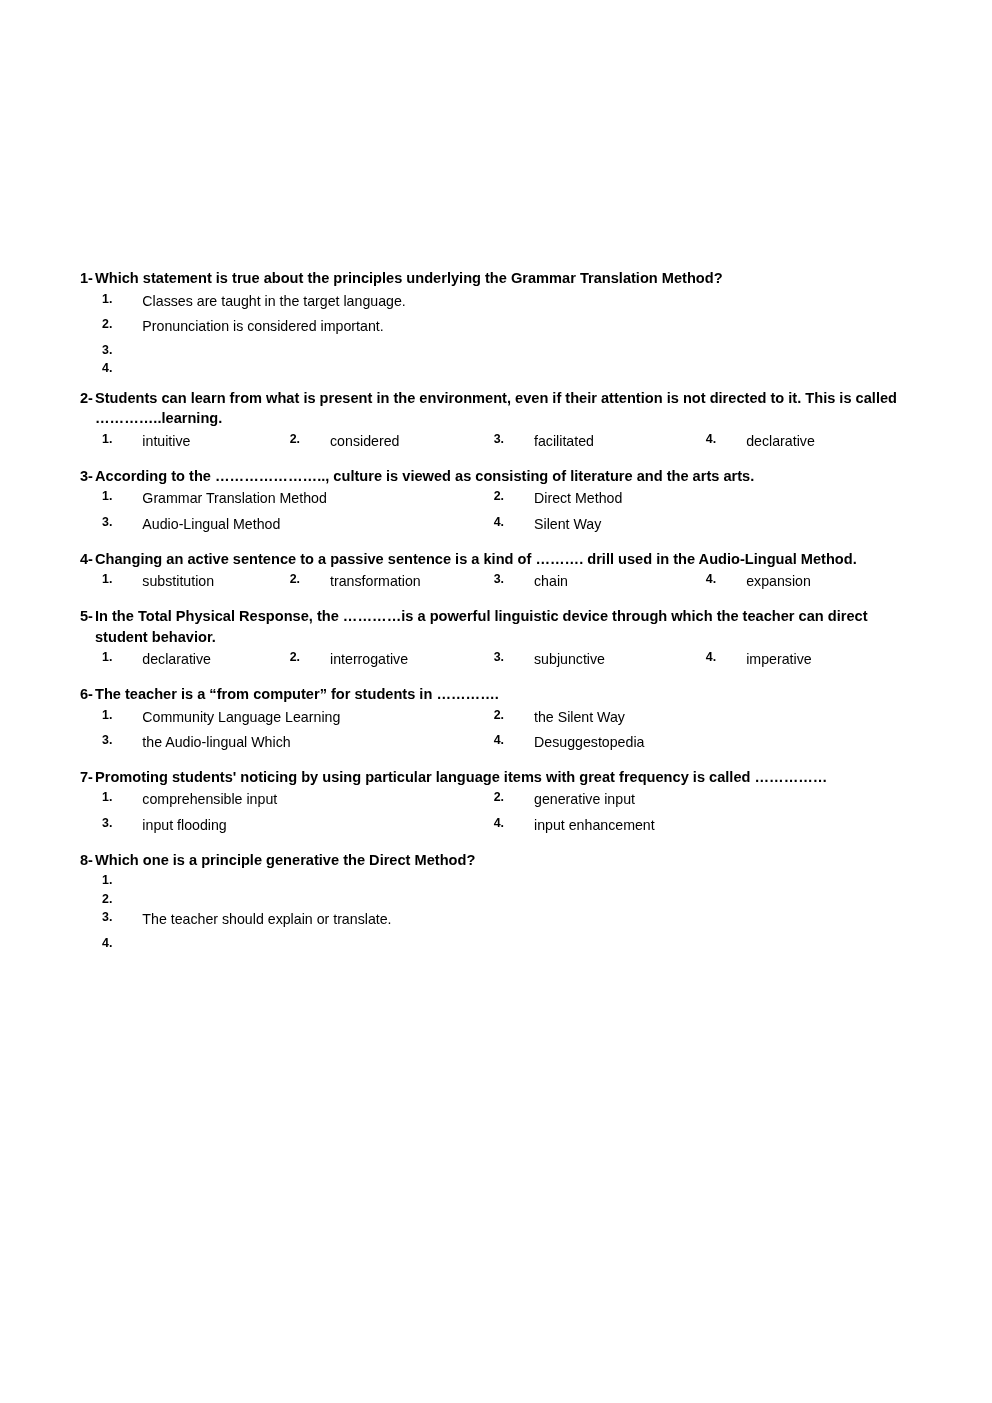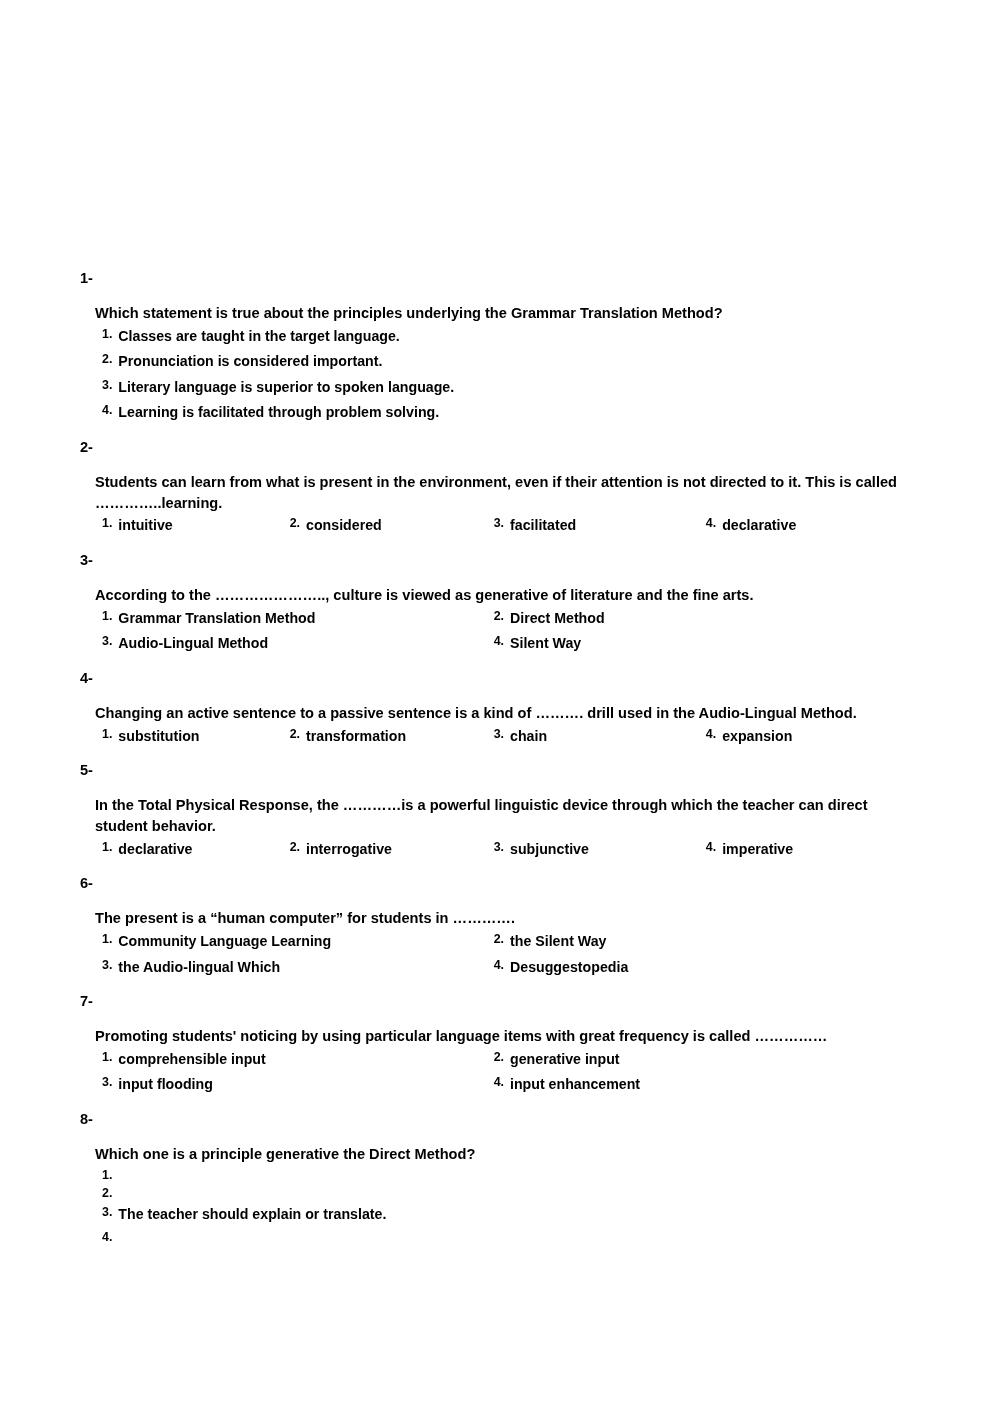--- a/index.html
+++ b/index.html
@@ -31,21 +31,20 @@
     font-size: 14.6px;
     line-height: 1.42;
   }
   .q-num {
     flex: 0 0 auto;
     padding-right: 2px;
     white-space: nowrap;
   }
   .q-text {
     flex: 1 1 auto;
-    margin-top: 35px;
   }
   .options {
     margin-top: 2px;
     padding-left: 22px;
   }
   .opt-row {
     display: flex;
     align-items: flex-start;
   }
   .opt {
@@ -58,21 +57,22 @@
   }
   .opt-num {
     font-weight: bold;
     font-size: 12.4px;
     line-height: 1;
     padding-top: 2px;
     padding-right: 6px;
     white-space: nowrap;
   }
   .opt-text {
-    font-weight: bold;
+    font-weight: normal;
+    margin-left: 24px;
   }
   
   .cols-1 .opt { width: 100%; }
   .cols-2 .opt { width: 50%; }
   .cols-4 .opt { width: 25%; }
   .cols-4 .opt:nth-child(1) { width: 23%; }
   .cols-4 .opt:nth-child(2) { width: 25%; }
   .cols-4 .opt:nth-child(3) { width: 26%; }
   .cols-2 .opt:nth-child(odd) { width: 48%; }
 </style>
@@ -95,27 +95,25 @@
           </div>
           <div class="opt-row">
             <div class="opt">
               <span class="opt-num">2.</span>
               <span class="opt-text">Pronunciation is considered important.</span>
             </div>
           </div>
           <div class="opt-row">
             <div class="opt">
               <span class="opt-num">3.</span>
-              <span class="opt-text">Literary language is superior to spoken language.</span>
-            </div>
-          </div>
-          <div class="opt-row">
-            <div class="opt">
-              <span class="opt-num">4.</span>
-              <span class="opt-text">Learning is facilitated through problem solving.</span>
+            </div>
+          </div>
+          <div class="opt-row">
+            <div class="opt">
+              <span class="opt-num">4.</span>
             </div>
           </div>
         </div>
       </div>
       <div class="question-block">
         <div class="q-line">
           <span class="q-num">2-</span>
           <span class="q-text">Students can learn from what is present in the environment, even if their attention is not directed to it. This is called …………..learning.</span>
         </div>
         <div class="options cols-4">
@@ -135,21 +133,21 @@
             <div class="opt">
               <span class="opt-num">4.</span>
               <span class="opt-text">declarative</span>
             </div>
           </div>
         </div>
       </div>
       <div class="question-block">
         <div class="q-line">
           <span class="q-num">3-</span>
-          <span class="q-text">According to the ………………….., culture is viewed as generative of literature and the fine arts.</span>
+          <span class="q-text">According to the ………………….., culture is viewed as consisting of literature and the arts arts.</span>
         </div>
         <div class="options cols-2">
           <div class="opt-row">
             <div class="opt">
               <span class="opt-num">1.</span>
               <span class="opt-text">Grammar Translation Method</span>
             </div>
             <div class="opt">
               <span class="opt-num">2.</span>
               <span class="opt-text">Direct Method</span>
@@ -215,21 +213,21 @@
             <div class="opt">
               <span class="opt-num">4.</span>
               <span class="opt-text">imperative</span>
             </div>
           </div>
         </div>
       </div>
       <div class="question-block">
         <div class="q-line">
           <span class="q-num">6-</span>
-          <span class="q-text">The present is a “human computer” for students in ………….</span>
+          <span class="q-text">The teacher is a “from computer” for students in ………….</span>
         </div>
         <div class="options cols-2">
           <div class="opt-row">
             <div class="opt">
               <span class="opt-num">1.</span>
               <span class="opt-text">Community Language Learning</span>
             </div>
             <div class="opt">
               <span class="opt-num">2.</span>
               <span class="opt-text">the Silent Way</span>

